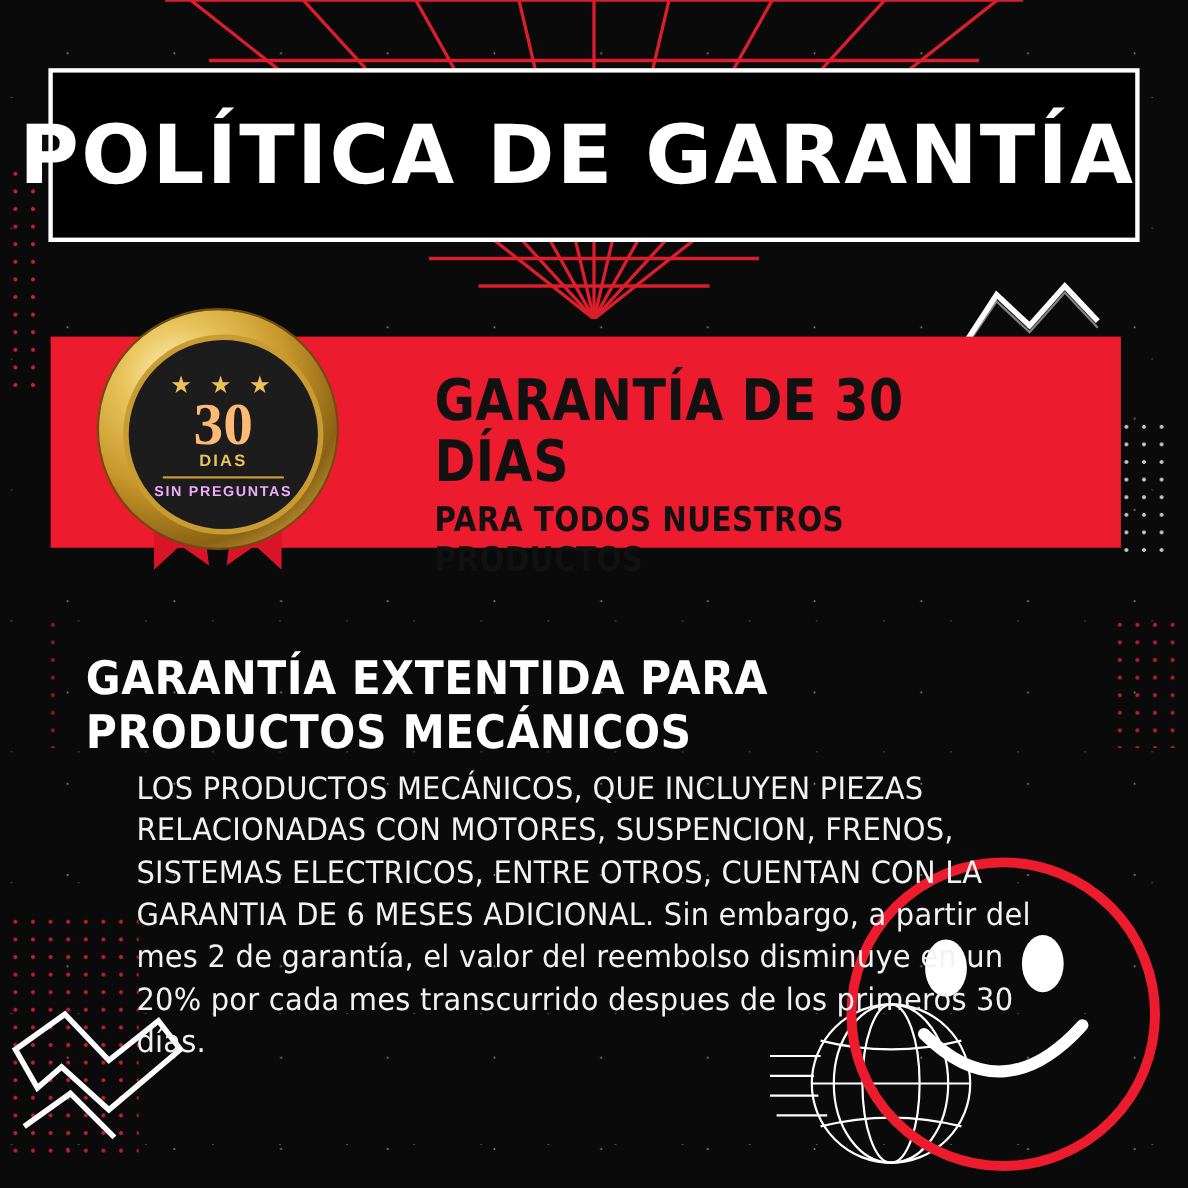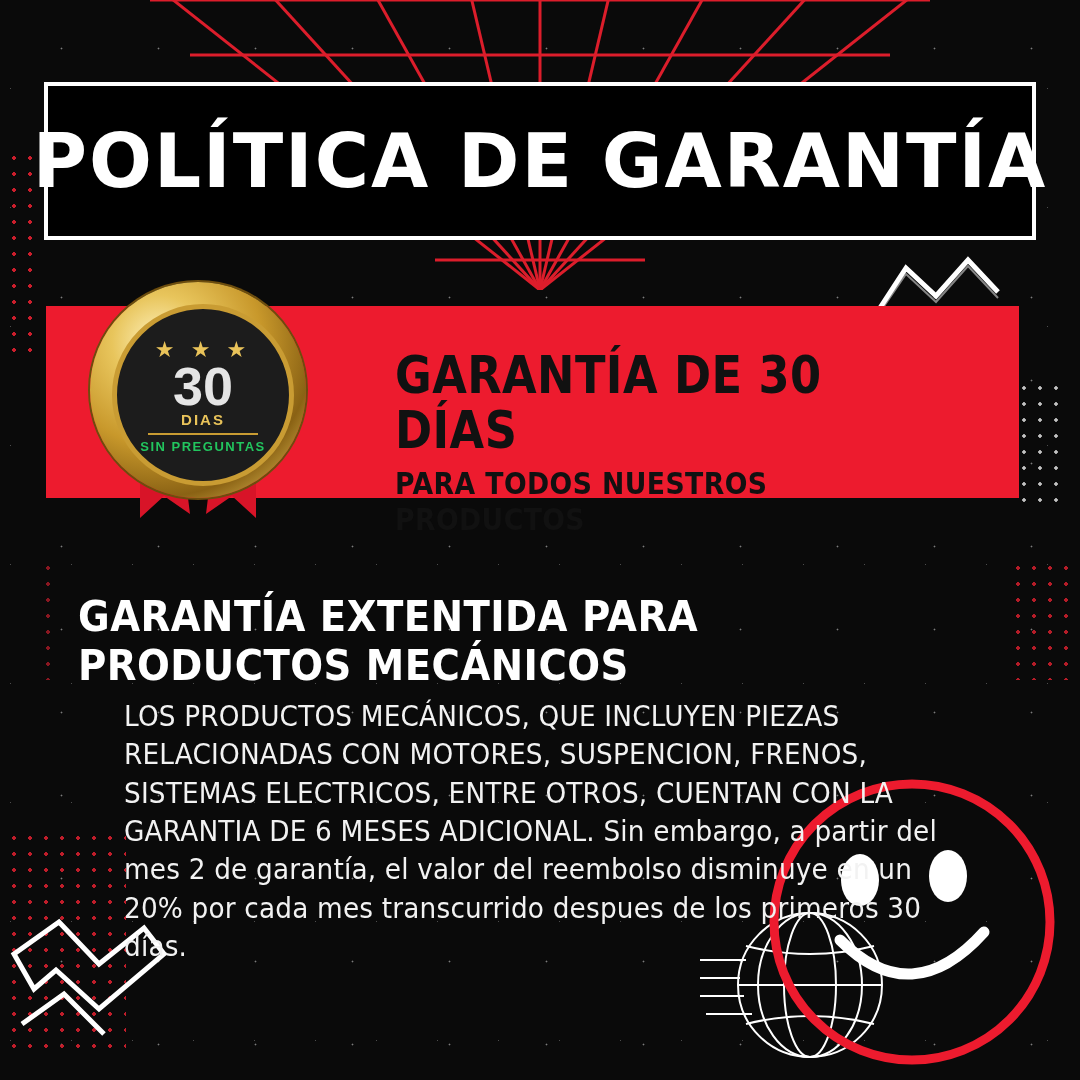--- a/index.html
+++ b/index.html
@@ -65,23 +65,22 @@
   .title-box {
     position: absolute;
     left: 44px;
     top: 62px;
     width: 992px;
     height: 158px;
     border: 4px solid #ffffff;
     background: #000;
     display: flex;
     align-items: center;
-    justify-content: center;
+    justify-content: flex-end;
     box-sizing: border-box;
-    margin-top: 20px;
   }
   .title-text {
     color: #fff;
     font-size: 74px;
     font-weight: 700;
     letter-spacing: 2px;
     line-height: 1;
     white-space: nowrap;
     font-family: "DejaVu Sans", sans-serif;
   }
@@ -91,21 +90,21 @@
     position: absolute;
     left: 46px;
     top: 306px;
     width: 973px;
     height: 192px;
     background: #ed1b2e;
   }
   .band-texts {
     position: absolute;
     left: 395px;
-    top: 348px;
+    top: 338px;
     width: 640px;
   }
   .band-title {
     color: #111;
     font-size: 52px;
     font-weight: 700;
     letter-spacing: 0.5px;
     line-height: 1.05;
     transform: scaleX(0.86);
     transform-origin: left center;
@@ -166,41 +165,41 @@
   .seal-stars {
     font-size: 22px;
     letter-spacing: 5px;
     color: #e9c35a;
     margin-bottom: -4px;
   }
   .seal-num {
     font-size: 54px;
     font-weight: 700;
     line-height: 1;
-    color: #e5e5e5;
-    font-family: Liberation Sans, sans-serif;
+    color: #fdba74;
+    font-family: Liberation Serif, serif;
   }
   .seal-dias {
     font-size: 15px;
     font-weight: 700;
     letter-spacing: 2px;
     color: #e9c35a;
     margin-top: -2px;
   }
   .seal-rule {
     width: 110px;
     height: 2px;
     background: #c99c33;
     margin: 5px 0 4px;
   }
   .seal-caption {
     font-size: 13px;
     font-weight: 700;
     letter-spacing: 1.5px;
-    color: #22c55e;
+    color: #f0abfc;
   }
 
   
   .headline {
     position: absolute;
     left: 78px;
     top: 592px;
     width: 930px;
     color: #ffffff;
     font-size: 42px;

